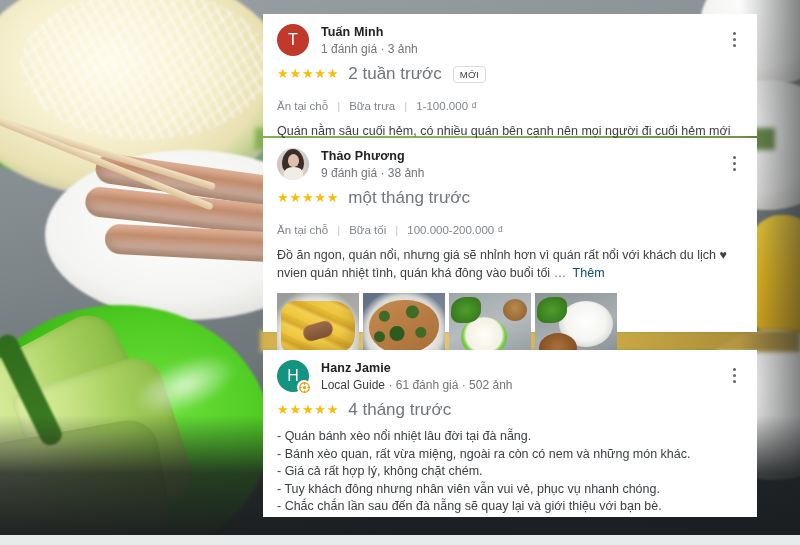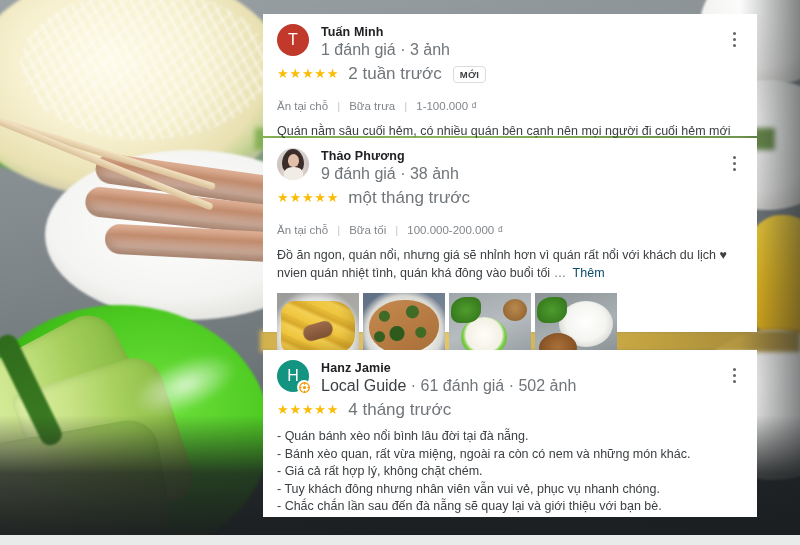--- a/index.html
+++ b/index.html
@@ -218,21 +218,21 @@
 
   .rev-id { flex: 1; min-width: 0; padding-top: 0px; }
   .rev-name {
     font-size: 12.5px;
     font-weight: bold;
     color: #202124;
     line-height: 16px;
     letter-spacing: .1px;
   }
   .rev-meta {
-    font-size: 16px;
+    font-size: 12px;
     color: #70757a;
     line-height: 17px;
     margin-top: 1px;
   }
   .rev-meta .lg-text { color: #3c4043; }
 
   .kebab {
     position: absolute;
     right: 0px; top: 4px;
     width: 18px; height: 22px;
@@ -263,21 +263,21 @@
     line-height: 14px;
   }
   .rel-time {
     font-size: 17px;
     color: #70757a;
     margin-left: 9px;
   }
   .new-badge {
     margin-left: 11px;
     font-size: 9.5px;
-    font-weight: bold;
+    font-weight: normal;
     color: #3c4043;
     border: 1px solid #dadce0;
     border-radius: 4px;
     padding: 2px 6px 2px 6px;
     line-height: 11px;
     letter-spacing: .3px;
   }
 
   .detail-line {
     margin-top: 15px;
@@ -540,21 +540,21 @@
           <i></i>
       </div>
     </div>
 
     <div class="rating-row">
       <span class="stars">★★★★★</span>
       <span class="rel-time">4 tháng trước</span>
     </div>
 
     <div class="rev-lines">
-      <p>- Quán bánh xèo nổi bình lâu đời tại đà nẵng.</p>
+      <p>- Quán bánh xèo nổi nhiệt lâu đời tại đà nẵng.</p>
       <p>- Bánh xèo quan, rất vừa miệng, ngoài ra còn có nem và những món khác.</p>
       <p>- Giá cả rất hợp lý, không chặt chém.</p>
       <p>- Tuy khách đông nhưng nhân viên vẫn vui vẻ, phục vụ nhanh chóng.</p>
       <p>- Chắc chắn lần sau đến đà nẵng sẽ quay lại và giới thiệu với bạn bè.</p>
     </div>
   </div>
 
 </div>
 
 </body></html>

